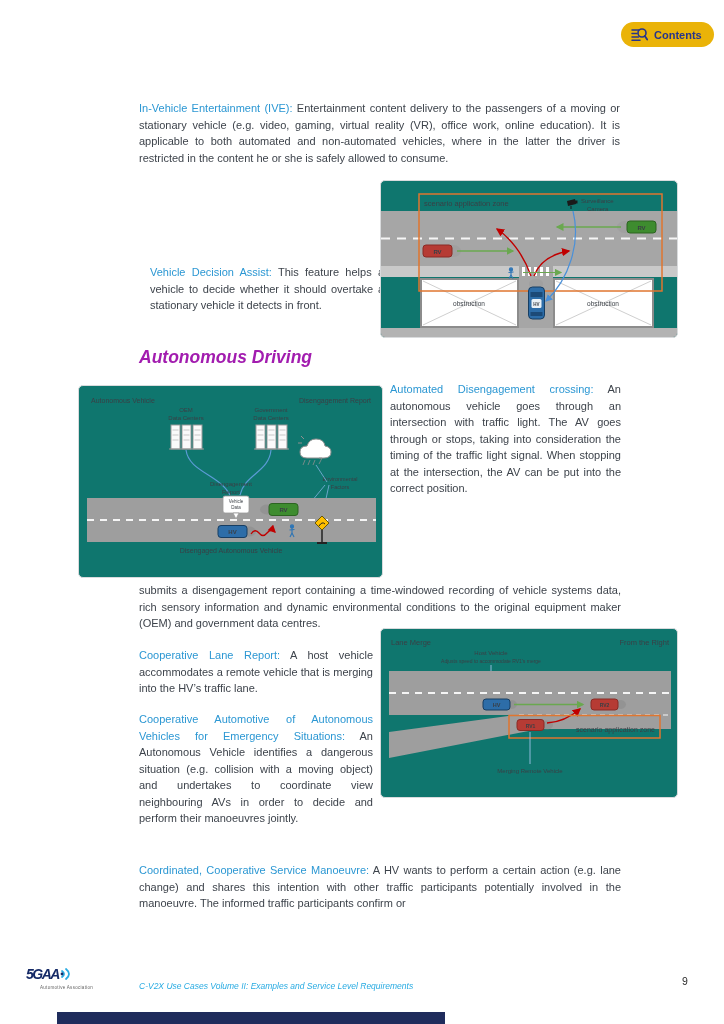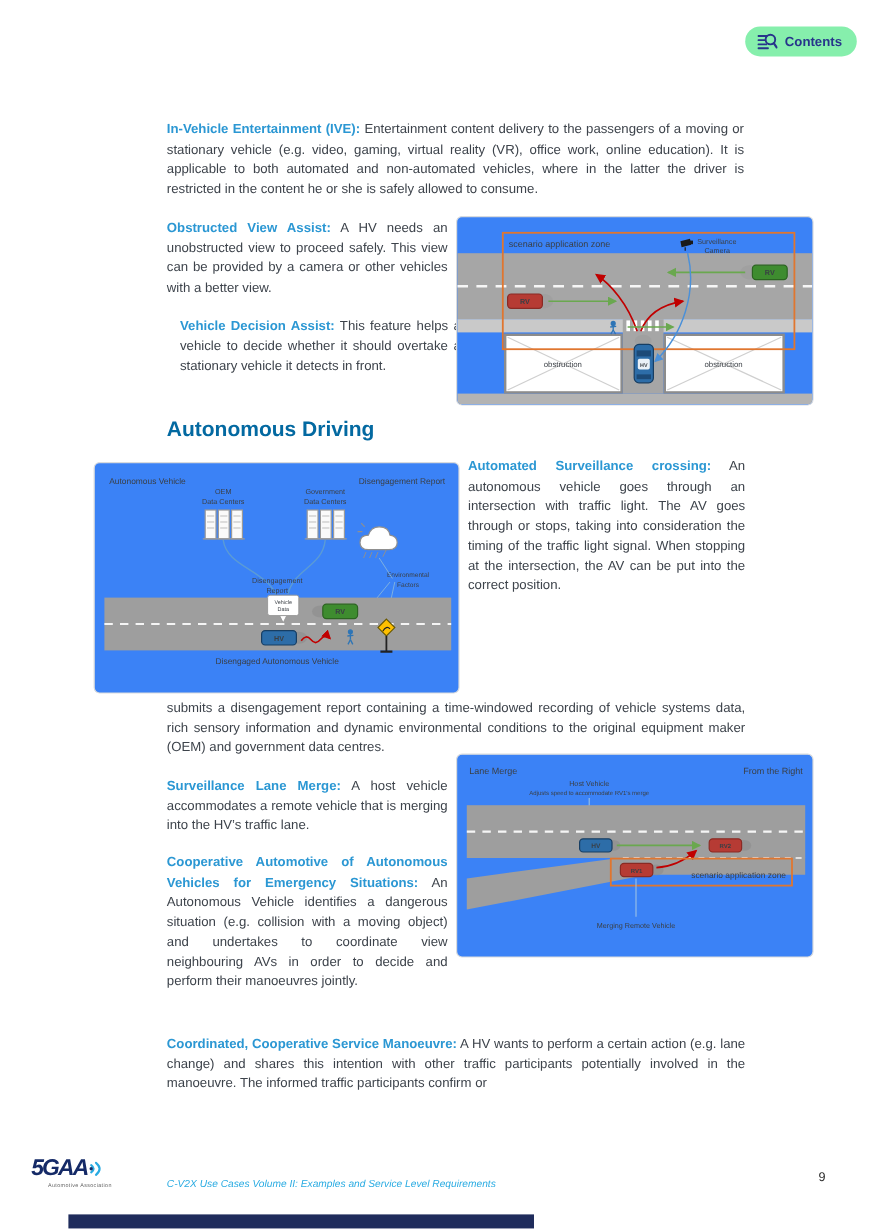--- a/index.html
+++ b/index.html
@@ -1,32 +1,32 @@
 <!DOCTYPE html>
 <html><head>
 <meta charset="utf-8">
 <style>
   html,body{margin:0;padding:0;background:#fff;}
   .page{position:relative;width:724px;height:1024px;background:#fff;overflow:hidden;
         font-family:"Liberation Sans",sans-serif;}
   .para{position:absolute;font-size:11px;line-height:16.5px;color:#3d434b;text-align:justify;}
-  .lead{color:#2b97d3;font-weight:bold;}
-  .h1{position:absolute;font-size:17.5px;font-weight:bold;color:#0369a1;}
-  .fig{position:absolute;border:1px solid #d9dbdd;border-radius:5px;background:#3b82f6;
+  .lead{color:#2b97d3;font-weight:normal;}
+  .h1{position:absolute;font-size:17.5px;font-weight:bold;color:#a21caf;font-style:italic;}
+  .fig{position:absolute;border:1px solid #d9dbdd;border-radius:5px;background:#0f766e;
        box-sizing:border-box;overflow:hidden;}
   .fig svg{display:block;}
   svg text{font-family:"Liberation Sans",sans-serif;fill:#3a3f45;}
   .contents-btn{position:absolute;left:621px;top:22px;height:25px;padding:0 12px 0 10px;
-       display:flex;align-items:center;gap:6px;background:#86efac;border:none;border-radius:13px;
+       display:flex;align-items:center;gap:6px;background:#eab308;border:none;border-radius:13px;
        color:#27348b;font-weight:bold;font-size:11px;font-family:"Liberation Sans",sans-serif;cursor:pointer;}
   .footer-title{position:absolute;left:139px;top:981px;font-size:8.5px;color:#29abe2;font-style:italic;}
   .page-num{position:absolute;left:682px;top:975px;font-size:10.5px;color:#2b2b2b;}
   .logo{position:absolute;left:26px;top:964px;width:110px;}
   .logo-row{display:flex;align-items:flex-start;}
-  .logo-text{font-size:19px;font-weight:900;font-style:italic;color:#152a67;letter-spacing:-1.5px;line-height:20px;}
+  .logo-text{font-size:14px;font-weight:900;font-style:italic;color:#152a67;letter-spacing:-1.5px;line-height:20px;}
   .logo-tag{font-size:4.5px;color:#666;margin:1px 0 0 14px;letter-spacing:.3px;}
   .footer-bar{position:absolute;left:57px;top:1012px;width:388px;height:12px;background:#1f2c5c;}
 </style>
 </head>
 <body>
 
 <div class="page">
 
   <button class="contents-btn">
     <svg width="17" height="15" viewBox="0 0 17 15">
@@ -40,24 +40,20 @@
       </g>
     </svg>
     <span>Contents</span>
   </button>
 
   <div class="para" style="left:139px;top:100px;width:481px">
     <span class="lead">In-Vehicle Entertainment (IVE):</span>
     <span>Entertainment content delivery to the passengers of a moving or stationary vehicle (e.g. video, gaming, virtual reality (VR), office work, online education). It is applicable to both automated and non-automated vehicles, where in the latter the driver is restricted in the content he or she is safely allowed to consume.</span>
   </div>
 
-  <div class="para" style="left:139px;top:182px;width:234px">
-    <span class="lead">Obstructed View Assist:</span>
-    <span>A HV needs an unobstructed view to proceed safely. This view can be provided by a camera or other vehicles with a better view.</span>
-  </div>
 
   <div class="para" style="left:150px;top:264px;width:234px">
     <span class="lead">Vehicle Decision Assist:</span>
     <span>This feature helps a vehicle to decide whether it should overtake a stationary vehicle it detects in front.</span>
   </div>
 
   <div class="fig" style="left:380px;top:180px;width:298px;height:158px">
     <svg width="296" height="156" viewBox="0 0 296 156">
       <defs>
         <marker id="ag1" markerWidth="7" markerHeight="7" refX="5" refY="3" orient="auto">
@@ -240,29 +236,29 @@
         <polygon points="243,130 250,137 243,144 236,137" fill="#ffc000" stroke="#6b5900" stroke-width="1"></polygon>
         <path d="M240,140 q3,-5 6,-2" fill="none" stroke="#222" stroke-width="1"></path>
         <line x1="243" y1="144" x2="243" y2="157" stroke="#222" stroke-width="1.5"></line>
         <line x1="238" y1="157" x2="248" y2="157" stroke="#222" stroke-width="2"></line>
       </g>
       <text x="152" y="167" font-size="7" text-anchor="middle">Disengaged Autonomous Vehicle</text>
     </svg>
   </div>
 
   <div class="para" style="left:390px;top:381px;width:231px">
-    <span class="lead">Automated Surveillance crossing:</span>
+    <span class="lead">Automated Disengagement crossing:</span>
     <span>An autonomous vehicle goes through an intersection with traffic light. The AV goes through or stops, taking into consideration the timing of the traffic light signal. When stopping at the intersection, the AV can be put into the correct position.</span>
   </div>
 
 
   <div class="para" style="left:139px;top:582px;width:482px">submits a disengagement report containing a time-windowed recording of vehicle systems data, rich sensory information and dynamic environmental conditions to the original equipment maker (OEM) and government data centres.</div>
 
   <div class="para" style="left:139px;top:647px;width:234px">
-    <span class="lead">Surveillance Lane Merge:</span>
+    <span class="lead">Cooperative Lane Report:</span>
     <span>A host vehicle accommodates a remote vehicle that is merging into the HV’s traffic lane.</span>
   </div>
 
   <div class="para" style="left:139px;top:711px;width:234px">
     <span class="lead">Cooperative Automotive of Autonomous Vehicles for Emergency Situations:</span>
     <span>An Autonomous Vehicle identifies a dangerous situation (e.g. collision with a moving object) and undertakes to coordinate view neighbouring AVs in order to decide and perform their manoeuvres jointly.</span>
   </div>
 
   <div class="fig" style="left:380px;top:628px;width:298px;height:170px">
     <svg width="296" height="168" viewBox="0 0 296 168">

